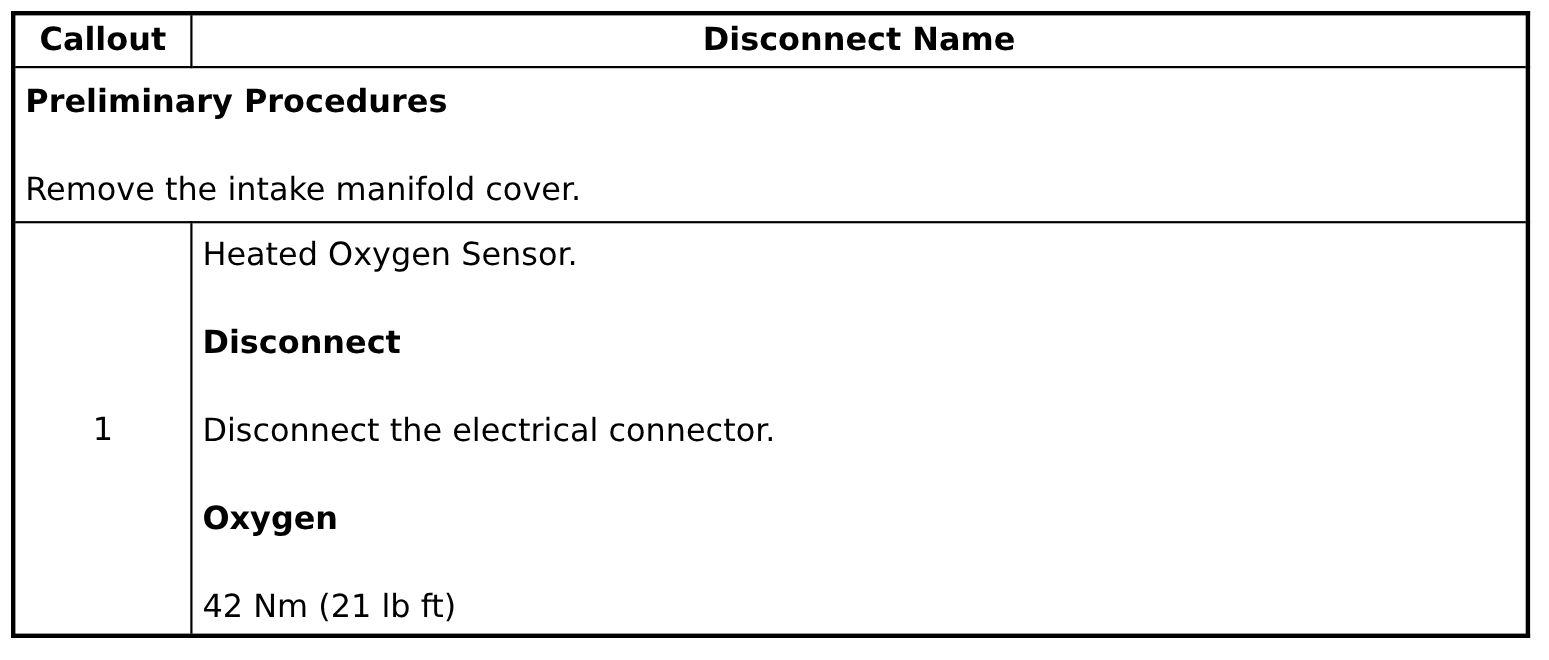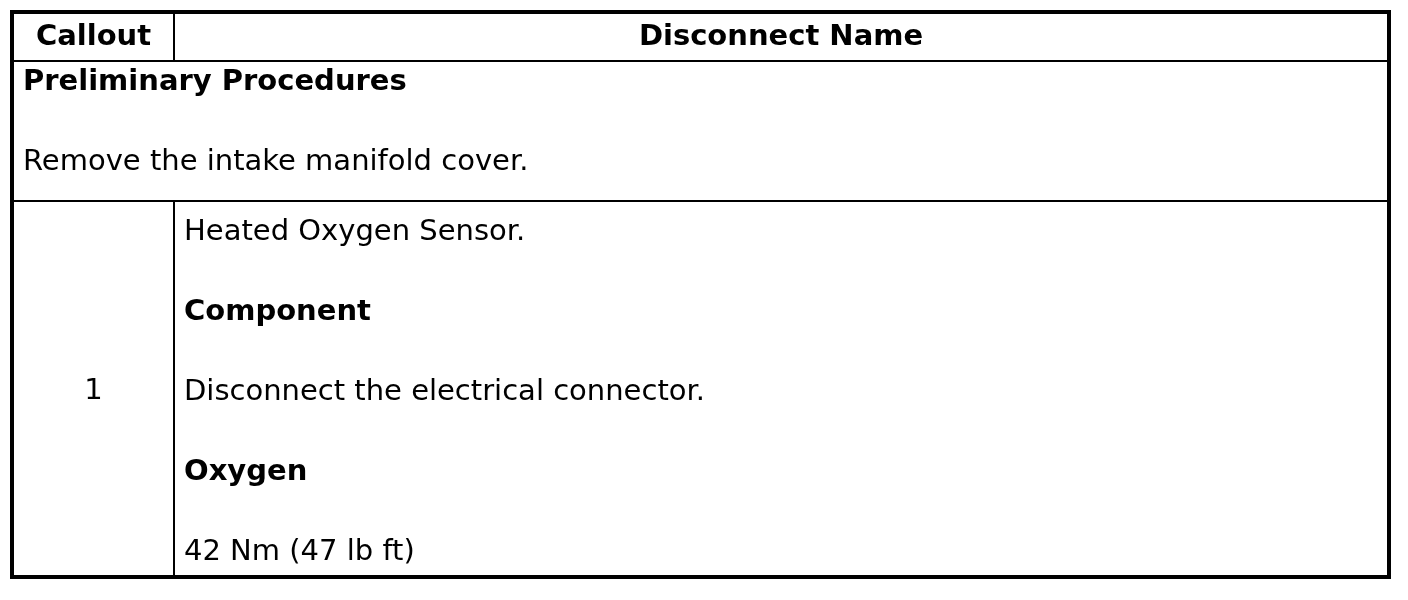--- a/index.html
+++ b/index.html
@@ -32,21 +32,21 @@
   tr.header-row { height: 49px; margin-top: 31px; }
   th {
     font-weight: bold;
     text-align: center;
     vertical-align: middle;
     padding: 3px 8px 8px 8px;
   }
   tr.prelim-row { height: 140px; }
   td.prelim-cell {
     vertical-align: top;
-    padding: 1px 10px 12px 9px;
+    padding: 13px 10px 12px 9px;
   }
   tr.component-row { height: 374px; }
   td.callout-cell {
     text-align: center;
     vertical-align: middle;
     padding: 0 4px;
   }
   td.component-cell {
     vertical-align: top;
     padding: 11px 10px 8px 9px;
@@ -78,21 +78,21 @@
       <tr class="prelim-row">
         <td class="prelim-cell" colspan="2">
           <p class="b">Preliminary Procedures</p>
           <p>Remove the intake manifold cover.</p>
         </td>
       </tr>
       <tr class="component-row">
         <td class="callout-cell">1</td>
         <td class="component-cell">
           <p>Heated Oxygen Sensor.</p>
-          <p class="b">Component</p>
+          <p class="b">Disconnect</p>
           <p>Disconnect the electrical connector.</p>
           <p class="b">Oxygen</p>
-          <p>42 Nm (47 lb ft)</p>
+          <p>42 Nm (21 lb ft)</p>
         </td>
       </tr>
     </tbody>
   </table>
 </div>
 
 </body></html>

